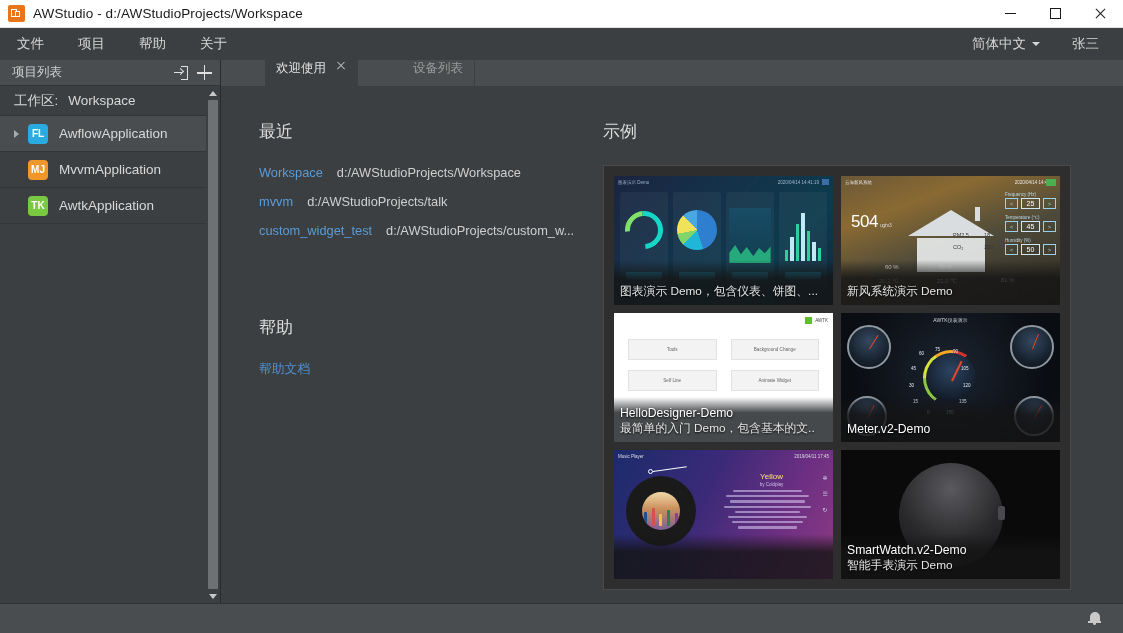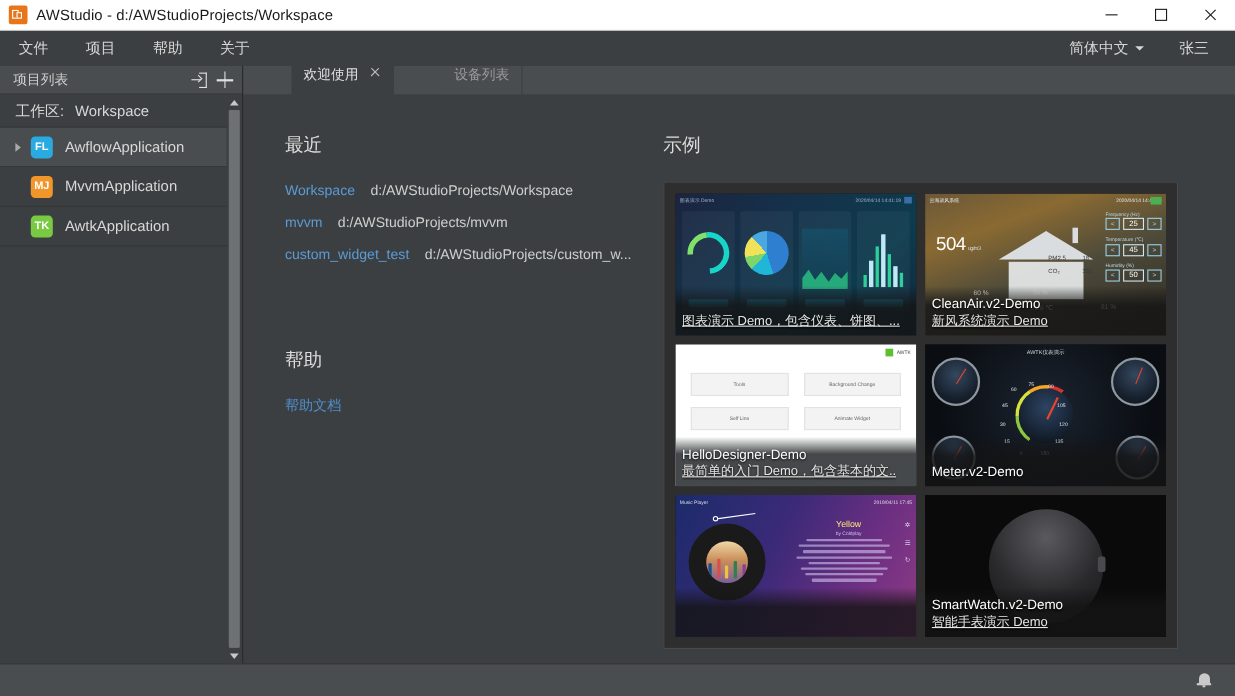--- a/index.html
+++ b/index.html
@@ -140,21 +140,21 @@
   .examples-panel {
     margin-top: 0; background: #2e2e2e; border: 1px solid #4a4a4a;
     width: 468px; padding: 10px; display: grid;
     grid-template-columns: 1fr 1fr; gap: 8px;
   }
   .demo-card { width: 219px; height: 129px; position: relative; overflow: hidden; background: #1b1b1b; cursor: pointer; }
   .demo-thumb { position: absolute; inset: 0; }
   .demo-cap { position: absolute; left: 0; right: 0; bottom: 0; padding: 3px 6px 5px 6px; }
   .demo-title { color: #ffffff; font-size: 12.2px; text-shadow: 0 1px 2px rgba(0,0,0,.95); line-height: 1.35; }
   .demo-desc { color: #e6e6e6; font-size: 11.8px; text-shadow: 0 1px 2px rgba(0,0,0,.95); line-height: 1.35;
-               white-space: nowrap; overflow: hidden; text-decoration: underline; }
+               white-space: nowrap; overflow: hidden; }
   .cap-bg { position:absolute; left:0; right:0; bottom:0; height:45px; background: linear-gradient(transparent, rgba(20,20,20,.82) 40%); }
 
   
   .statusbar {
     height: 30px; flex: 0 0 30px; background: #4a4d4f; display: flex; align-items: center;
     justify-content: flex-end; padding-right: 22px; border-top: 1px solid #333;
   }
   .bell { width: 13px; height: 15px; position: relative; }
   .bell .dome {
     position: absolute; left: 1.5px; top: 1px; width: 10px; height: 10px;
@@ -388,21 +388,21 @@
 
         <div class="col-left">
           <div class="sec-title">最近</div>
           <div class="recent-list">
             <div class="recent-row">
               <span class="recent-name">Workspace</span>
               <span class="recent-path">d:/AWStudioProjects/Workspace</span>
             </div>
             <div class="recent-row">
               <span class="recent-name">mvvm</span>
-              <span class="recent-path">d:/AWStudioProjects/mvvm</span>
+              <span class="recent-path">d:/AWStudioProjects/talk</span>
             </div>
             <div class="recent-row">
               <span class="recent-name">custom_widget_test</span>
               <span class="recent-path">d:/AWStudioProjects/custom_w...</span>
             </div>
           </div>
 
           <div class="help-block">
             <div class="sec-title">帮助</div>
             <div class="help-link">帮助文档</div>
@@ -507,21 +507,20 @@
                     <div class="ca-stepper">
                         <b>&lt;</b>
                         <s>50</s>
                         <b>&gt;</b>
                       </div>
                   </div>
                 </div>
               </div>
               <div class="cap-bg"></div>
               <div class="demo-cap">
-                <div class="demo-title">CleanAir.v2-Demo</div>
                 <div class="demo-desc">新风系统演示 Demo</div>
               </div>
             </div>
 
             <div class="demo-card">
               <div class="demo-thumb">
                 <div class="hd-bg"></div>
                 <div class="hd-top">
                   <span class="gn"></span>
                     <span class="tx">AWTK</span>

